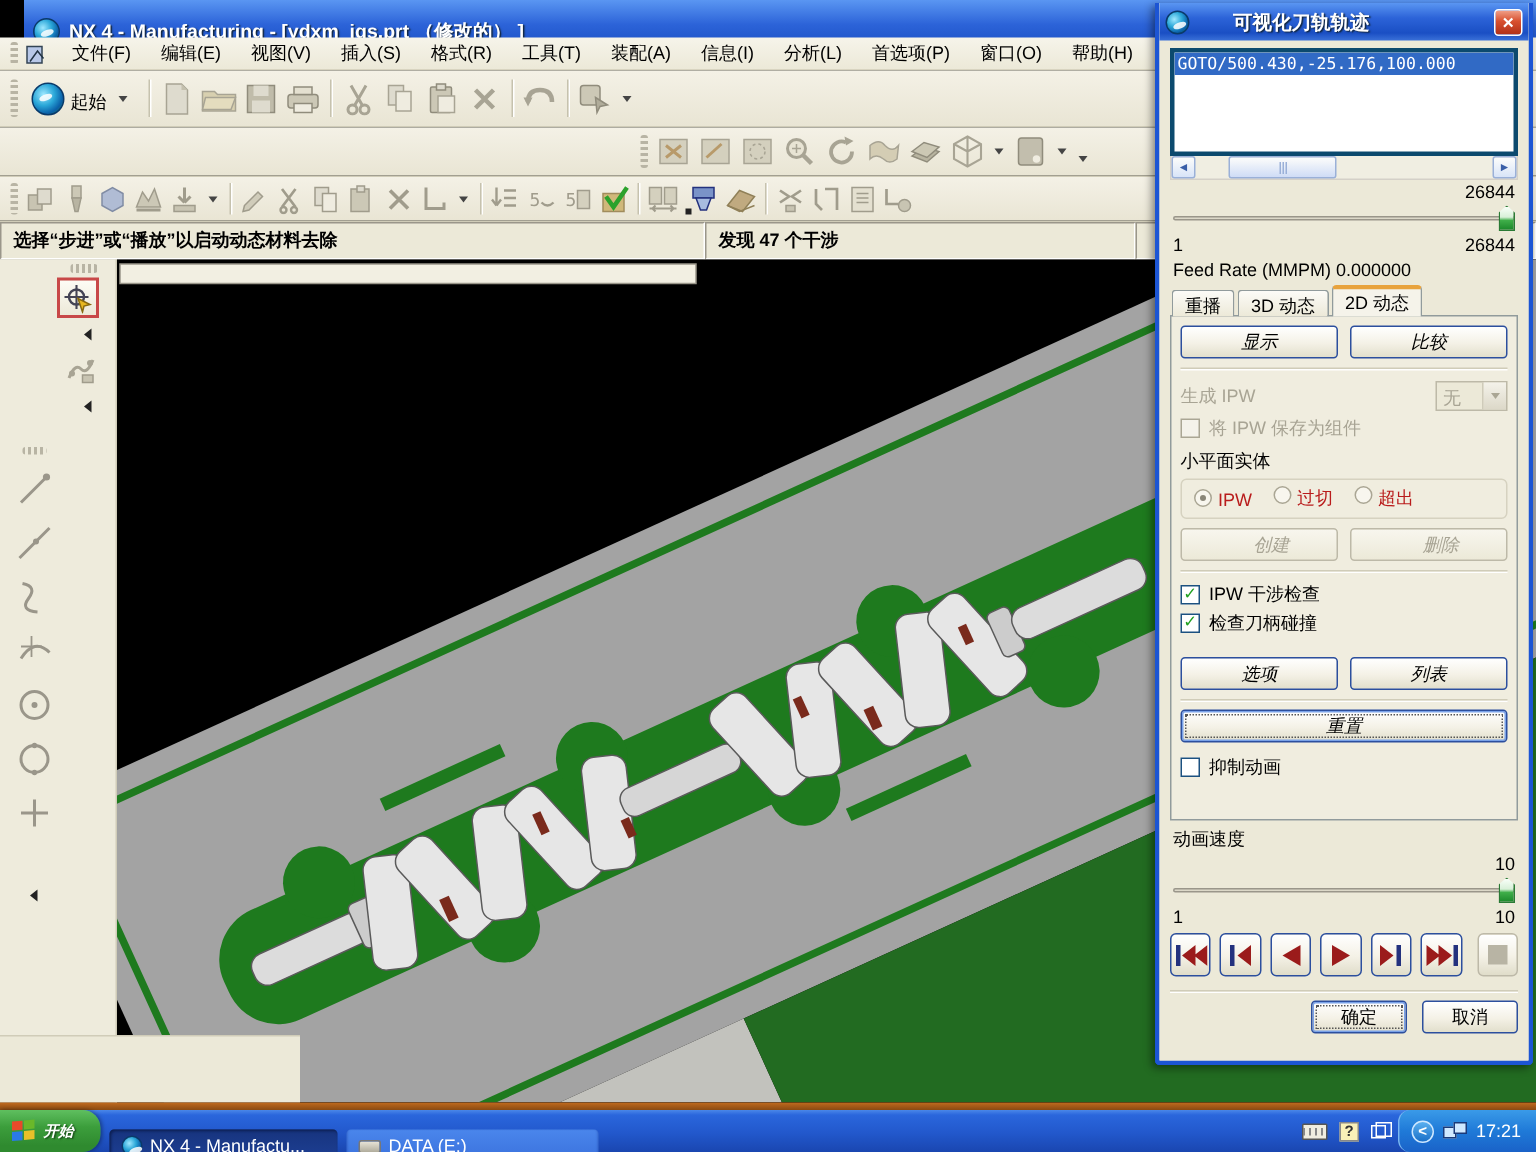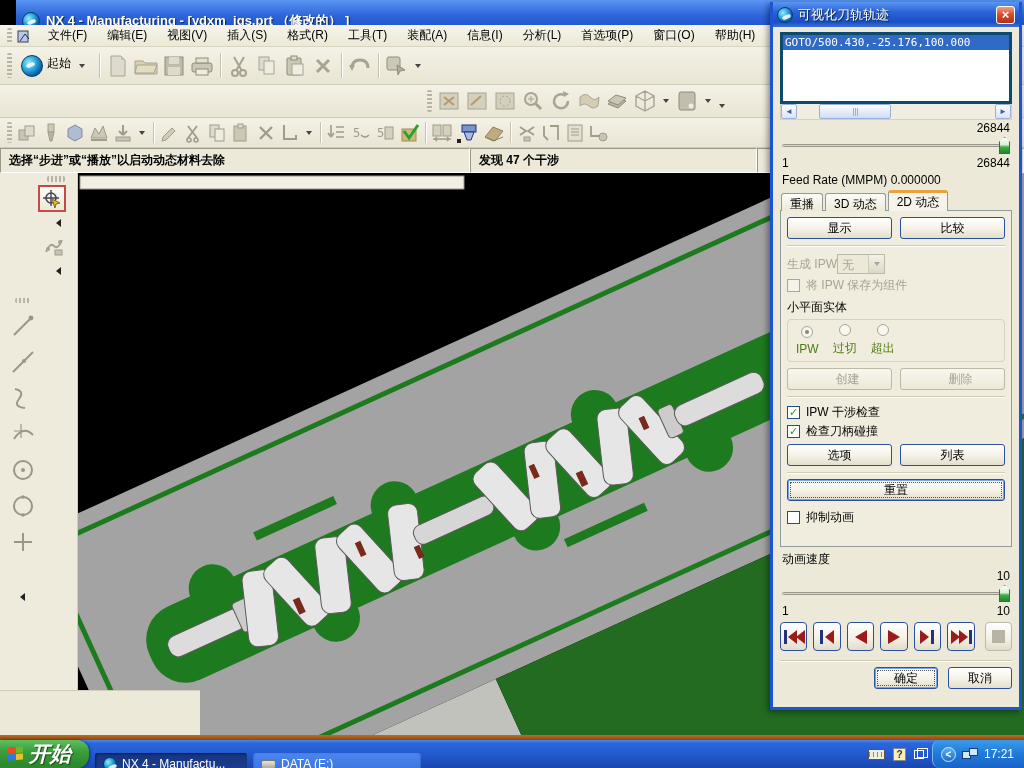--- a/index.html
+++ b/index.html
@@ -29,21 +29,21 @@
   .toolbar { position:absolute; background:linear-gradient(180deg,#f4f1e6,#e9e5d4);
     border-bottom:1px solid #d0ccb8; display:flex; align-items:center; }
   .tb1 { left:0; top:47px; width:1024px; height:38px; padding-left:4px; }
   .tb2 { left:0; top:85px; width:1024px; height:33px; }
   .tb3 { left:0; top:118px; width:1024px; height:30px; padding-left:4px; }
   .tsep { width:1px; height:70%; background:#c6c2ae; margin:0 4px; box-shadow:1px 0 0 #fff; }
   .gico { width:28px; height:26px; display:flex; align-items:center; justify-content:center; flex:0 0 auto; }
   .gico.small { width:24px; height:22px; }
   .dd { width:0; height:0; border-left:3px solid transparent; border-right:3px solid transparent;
     border-top:4px solid #444; margin:0 4px; align-self:center; }
-  .start-btn { display:flex; align-items:flex-start; gap:4px; padding:2px 6px; border-radius:3px; }
+  .start-btn { display:flex; align-items:flex-end; gap:4px; padding:2px 6px; border-radius:3px; }
   .start-label { font-size:12px; color:#000; }
 
   .promptbar { position:absolute; left:0; top:148px; width:1024px; height:25px;
     background:#ece9d8; display:flex; }
   .prompt-cell { border:1px solid; border-color:#9a968a #fff #fff #9a968a; background:#ece9d8;
     display:flex; align-items:center; padding:0 8px; font-weight:bold; font-size:12px; color:#000; white-space:nowrap; overflow:hidden; }
   .pc1 { width:470px; } .pc2 { width:287px; } .pc3 { flex:1; }
 
   
   .left-col { position:absolute; left:0; top:173px; width:78px; height:562px;
@@ -61,21 +61,21 @@
     background:linear-gradient(180deg,#c06a1e,#8a4a12); }
   .bl-beige { position:absolute; left:0; top:690px; width:200px; height:45px; background:#ece9d8; border-top:1px solid #d0ccb8; }
 
   
   .dialog { position:absolute; left:770px; top:2px; width:252px; height:708px;
     border:3px solid #1c55d4; border-top:none; border-radius:0 0 3px 3px;
     background:#ece9d8; box-shadow:-2px 2px 6px rgba(0,0,0,.45); }
   .dlg-title { height:25px; margin:0 -0px;
     background:linear-gradient(180deg,#5a96f2 0%,#2c63d8 40%,#1a4fc4 80%,#3a70d8 100%);
     display:flex; align-items:center; gap:5px; padding:0 4px; border-radius:0; }
-  .dlg-title .t { color:#fff; font-weight:normal; font-size:13px; text-shadow:1px 1px 1px #123; flex:1; white-space:nowrap; overflow:hidden; }
+  .dlg-title .t { color:#fff; font-weight:bold; font-size:13px; text-shadow:1px 1px 1px #123; flex:1; white-space:nowrap; overflow:hidden;margin-left:24px; }
   .close-btn { width:19px; height:18px; border:1px solid #fff; border-radius:3px;
     background:linear-gradient(180deg,#f0a089,#d8502f 45%,#b03018);
     color:#fff; font-weight:bold; font-size:13px; line-height:16px; text-align:center; cursor:default; }
   .dlg-body { padding:5px 7px 4px 7px; }
 
   .listbox { height:72px; background:#fff; border:3px solid #0c4a6e; overflow:hidden; }
   .lb-line { height:15px; background:#316ac5; color:#fff;
     font-family:"DejaVu Sans Mono","Liberation Mono",monospace; font-size:11px; line-height:15px; padding:0 2px; white-space:nowrap; }
   .hscroll { height:16px; background:#f0eee2; border:1px solid #d4d0c8; border-top:none; display:flex; align-items:stretch; }
   .sarrow { width:16px; background:linear-gradient(180deg,#fdfdfb,#d8e4f8); border:1px solid #9ab0d8; border-radius:2px;
@@ -97,44 +97,44 @@
   .thumb.right { right:0; }
 
   .feedrate { font-size:12px; color:#000; padding:2px 2px 3px 2px; white-space:nowrap; }
 
   .tabs { display:flex; align-items:flex-end; height:21px; padding-left:1px; position:relative; z-index:2; }
   .tab { border:1px solid #919b9c; border-bottom:none; border-radius:3px 3px 0 0;
     background:linear-gradient(180deg,#fcfbf7,#ece9d8); padding:2px 8px 2px 8px; margin-right:2px; font-size:12px; height:18px; }
   .tab.active { background:#f5f3ea; border-top:3px solid #e8a33d; height:21px; padding-top:1px; position:relative; }
   .tabpanel { border:1px solid #919b9c; background:#f0eddf; margin-top:-1px; padding:6px 6px 4px 6px; height:337px; position:relative; z-index:1; }
 
-  .btnrow { display:flex; gap:8px; }
+  .btnrow { display:flex; gap:8px;font-style:italic; }
   .xpbtn { flex:1; height:22px; border:1px solid #2c4f9e; border-radius:3px;
     background:linear-gradient(180deg,#ffffff,#f4f1e6 55%,#e2dfcc);
     font-size:12px; color:#000; display:flex; align-items:center; justify-content:center; cursor:default; white-space:nowrap; }
   .xpbtn.disabled { border-color:#bdb9a8; color:#a8a494; background:linear-gradient(180deg,#f8f6ee,#ece9d8);padding-left:16px; }
   .hr { height:1px; background:#d0ccb8; box-shadow:0 1px 0 #fff; margin:6px 0; }
 
-  .fieldrow { display:flex; align-items:center; height:24px; }
+  .fieldrow { display:flex; align-items:center; justify-content:space-between; height:24px;gap:20px; }
   .dis-label { color:#a8a494; font-size:12px; }
   .combo { width:48px; height:20px; border:1px solid #bdb9a8; background:#ece9d8; display:flex; }
   .combo .val { flex:1; color:#a8a494; font-size:12px; padding:2px 4px; }
   .combo .arrow { width:16px; background:linear-gradient(180deg,#f4f2ea,#dcd8c8); border-left:1px solid #cfcbba;
     display:flex; align-items:center; justify-content:center; }
   .combo .arrow b { width:0; height:0; border-left:3px solid transparent; border-right:3px solid transparent; border-top:4px solid #aaa694; }
 
   .checkrow { display:flex; align-items:center; gap:6px; height:19px; font-size:12px; color:#000; }
   .checkrow.disabled { color:#a8a494; }
   .cb { width:13px; height:13px; background:#fff; border:1px solid #1c5180; display:flex; align-items:center; justify-content:center;
     font-size:11px; font-weight:bold; color:#21a121; line-height:11px; flex:0 0 auto; }
   .cb.disabled { border-color:#aaa694; background:#f4f2ea; }
 
   .group-label { font-size:12px; color:#000; padding:4px 0 3px 0; }
   .radiobox { border:1px solid #d6d2c0; border-radius:4px; padding:4px 8px; display:flex; gap:14px; align-items:center; margin-bottom:6px; }
-  .radio { display:flex; align-items:center; gap:4px; color:#4d7c0f; font-size:12px;flex-direction:column; }
+  .radio { display:flex; gap:4px; color:#b91c1c; font-size:12px; }
   .rb { width:12px; height:12px; border-radius:50%; border:1px solid #aaa694; background:#f8f6ee; position:relative; flex:0 0 auto; }
   .rb.sel::after { content:""; position:absolute; left:3px; top:3px; width:4px; height:4px; border-radius:50%; background:#8a8678; }
 
   .speed-label { font-size:12px; color:#000; padding:4px 2px 0 2px; }
 
   .playrow { display:flex; gap:6px; margin-top:3px; align-items:center; }
   .pbtn { width:31px; height:29px; border:1px solid #2c4f9e; border-radius:4px;
     background:linear-gradient(180deg,#ffffff,#f4f1e6 55%,#e0ddca);
     display:flex; align-items:center; justify-content:center; }
   .pbtn.disabled { border-color:#bdb9a8; }
@@ -143,21 +143,21 @@
   .okrow { display:flex; justify-content:flex-end; gap:10px; margin-top:6px; }
   .okrow .xpbtn { flex:0 0 64px; }
   .ok-focus { outline:1px dotted #555; outline-offset:-4px; box-shadow:0 0 0 1px #7aa2e8 inset; }
 
   
   .taskbar { position:absolute; left:0; top:740px; width:1024px; height:28px;
     background:linear-gradient(180deg,#4a87e8 0%,#2a66dc 12%,#2258cc 55%,#1a46b0 100%); display:flex; align-items:center; }
   .startbtn { height:28px; padding:0 18px 0 8px; display:flex; align-items:center; gap:5px;
     background:linear-gradient(180deg,#5fbf5f 0%,#3c9e3c 40%,#2f8a2f 85%);
     border-radius:0 12px 12px 0; box-shadow:1px 0 3px rgba(0,0,0,.4); }
-  .startbtn .s { color:#fff; font-weight:bold; font-style:italic; font-size:21px; text-shadow:1px 1px 1px #1a4a1a;text-align:right; }
+  .startbtn .s { color:#fff; font-weight:bold; font-style:italic; font-size:10px; text-shadow:1px 1px 1px #1a4a1a;text-align:right; }
   .winflag { width:16px; height:14px; display:grid; grid-template-columns:7px 7px; grid-template-rows:6px 6px; gap:1px; transform:skewY(-5deg); }
   .winflag i:nth-child(1){background:#e84a2a;} .winflag i:nth-child(2){background:#6ab82a;}
   .winflag i:nth-child(3){background:#2a7ae8;} .winflag i:nth-child(4){background:#e8c02a;}
   .task { height:22px; margin-left:6px; border-radius:3px; display:flex; align-items:center; gap:5px;
     padding:0 8px; color:#fff; font-size:12px; white-space:nowrap; overflow:hidden;margin-top:20px; }
   .task.active { width:152px; background:linear-gradient(180deg,#17347e,#1e4096); box-shadow:inset 1px 1px 2px #0c1e50; }
   .task.idle { width:168px; background:linear-gradient(180deg,#4a86ec,#3a70dc); box-shadow:inset 0 -1px 2px #1c46a8; }
   .drive-ico { width:15px; height:9px; background:linear-gradient(180deg,#e8e4d8,#b0ac9c); border:1px solid #777; border-radius:2px; flex:0 0 auto; }
   .tray-pre { margin-left:auto; display:flex; align-items:center; gap:8px; padding-right:8px; }
   .kbd-ico { width:17px; height:11px; background:#f0ede0; border:1px solid #555; border-radius:1px;
@@ -685,21 +685,21 @@
       </div>
       <div class="hr"></div>
       <div class="checkrow">
         <span class="cb">✓</span>
         <span>IPW 干涉检查</span>
       </div>
       <div class="checkrow">
         <span class="cb">✓</span>
         <span>检查刀柄碰撞</span>
       </div>
-      <div class="btnrow" style="margin-top:3px;">
+      <div class="btnrow" style="margin-top:13px;">
         <span class="xpbtn">选项</span>
         <span class="xpbtn">列表</span>
       </div>
       <div class="hr"></div>
       <div class="btnrow">
         <span class="xpbtn ok-focus">重置</span>
       </div>
       <div class="checkrow" style="margin-top:7px;">
         <span class="cb"></span>
         <span>抑制动画</span>

